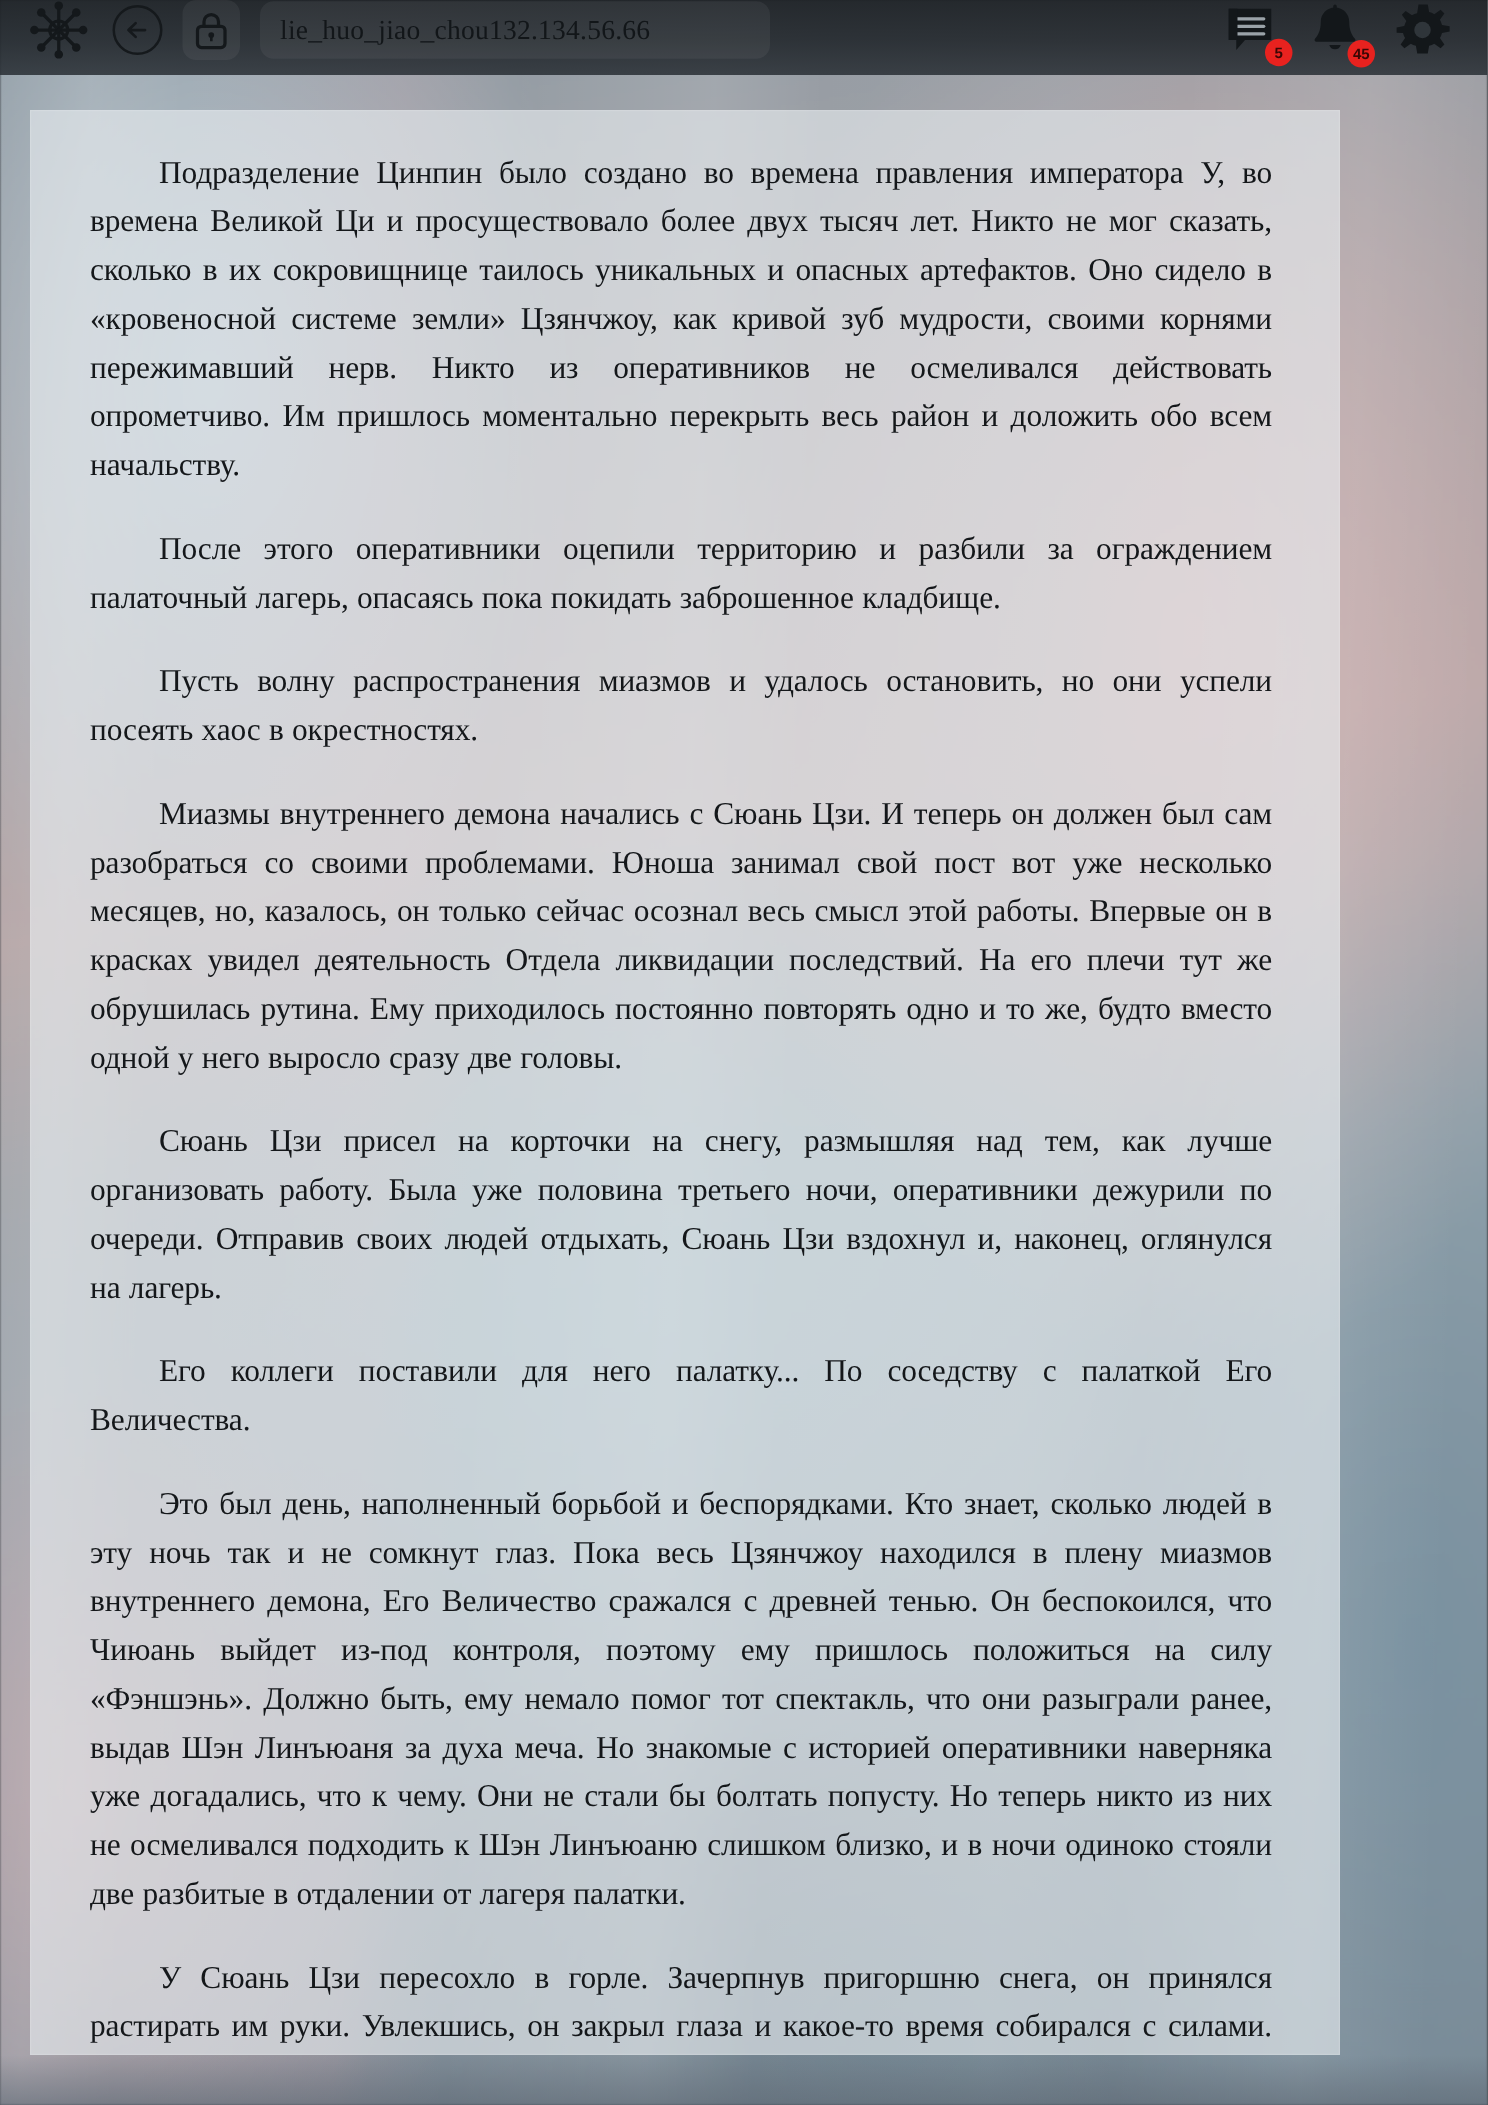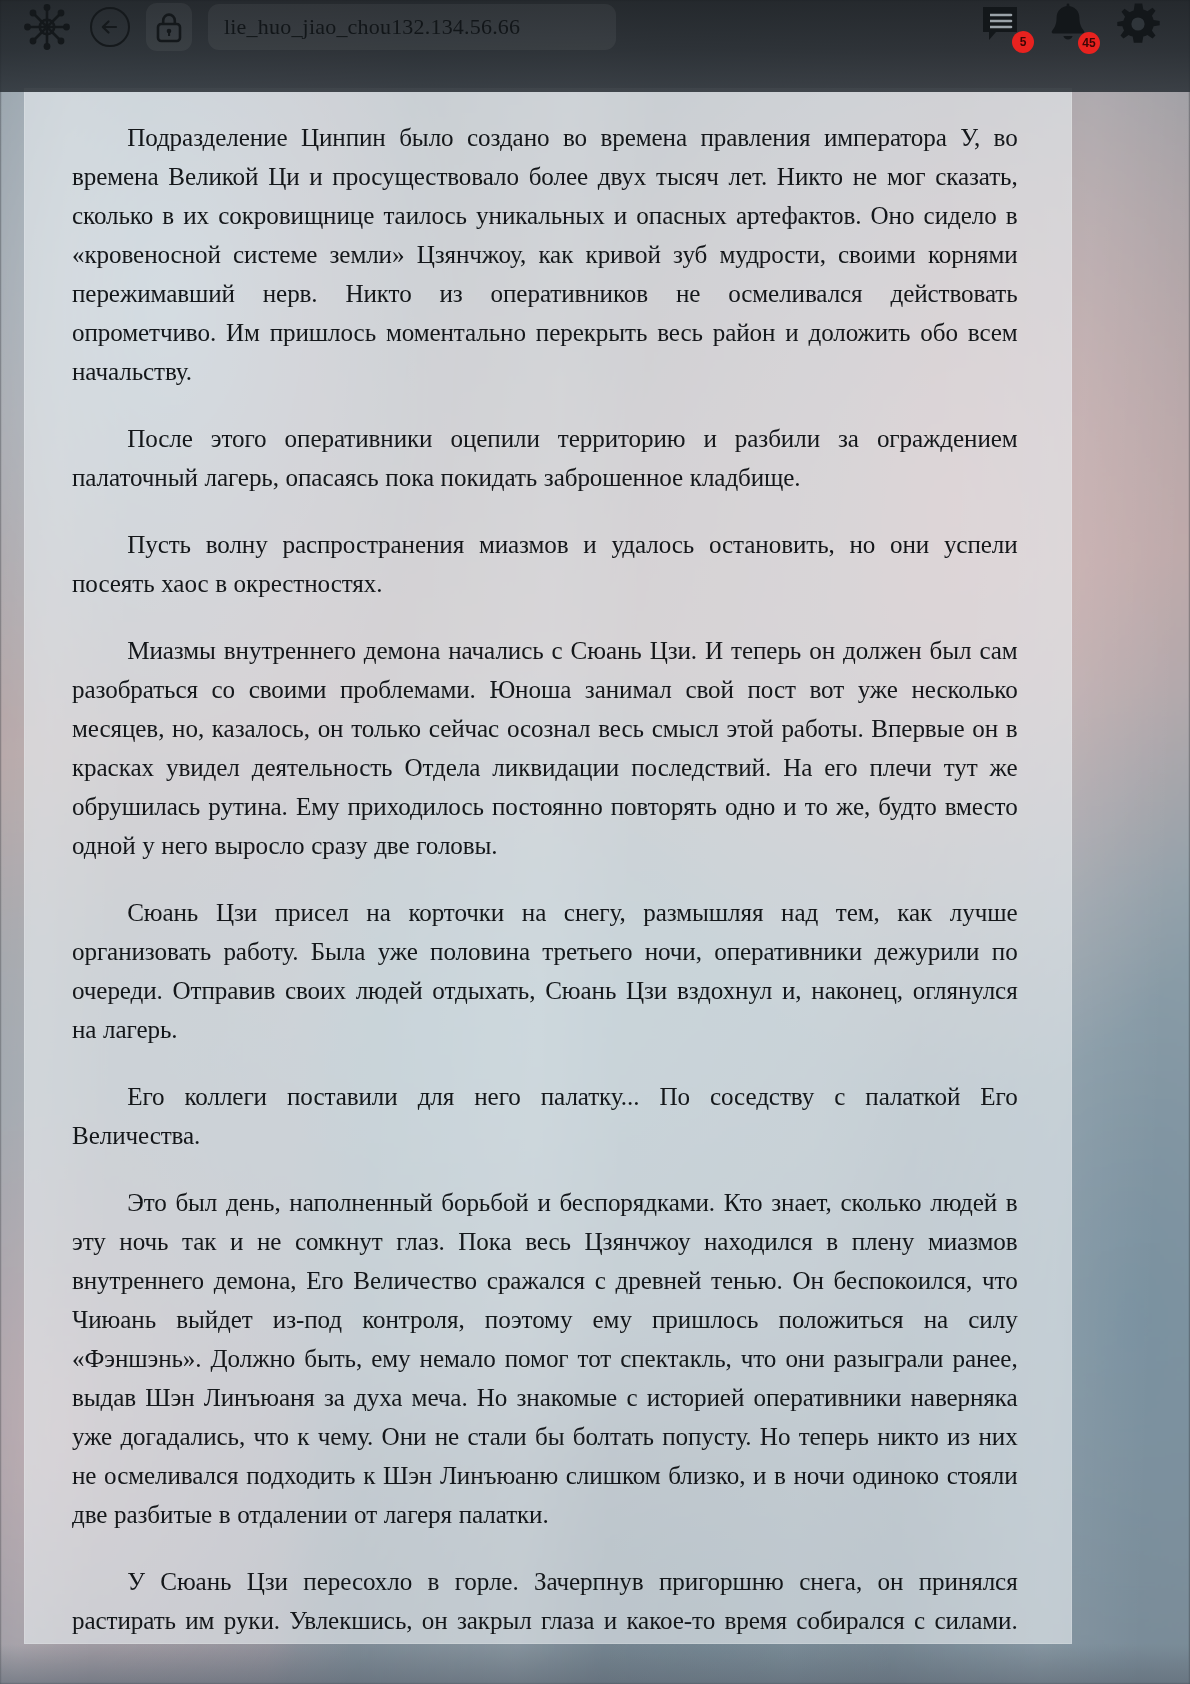--- a/index.html
+++ b/index.html
@@ -44,24 +44,24 @@
                              rgba(160,185,195,0.16) 68%, rgba(255,255,255,0.00) 76%,
                              rgba(255,255,255,0.10) 88%, rgba(255,255,255,0.00) 96%);
     opacity: 0.9;
   }
 
   
   .toolbar {
     position: absolute;
     top: 0; left: 0;
     width: 1190px;
-    height: 92px;
+    height: 60px;
     background: linear-gradient(180deg, rgba(28,32,36,0.93) 0%, rgba(34,39,44,0.90) 55%, rgba(44,50,56,0.88) 100%);
     display: flex;
-    align-items: flex-start;
+    align-items: center;
     padding: 0 22px 12px 20px;
     z-index: 10;
   }
   .tb-left { display: flex; align-items: center; gap: 14px; }
   .tb-right { margin-left: auto; display: flex; align-items: center; gap: 26px; padding-right: 6px; }
 
   .icon-btn {
     display: inline-flex;
     align-items: center;
     justify-content: center;

